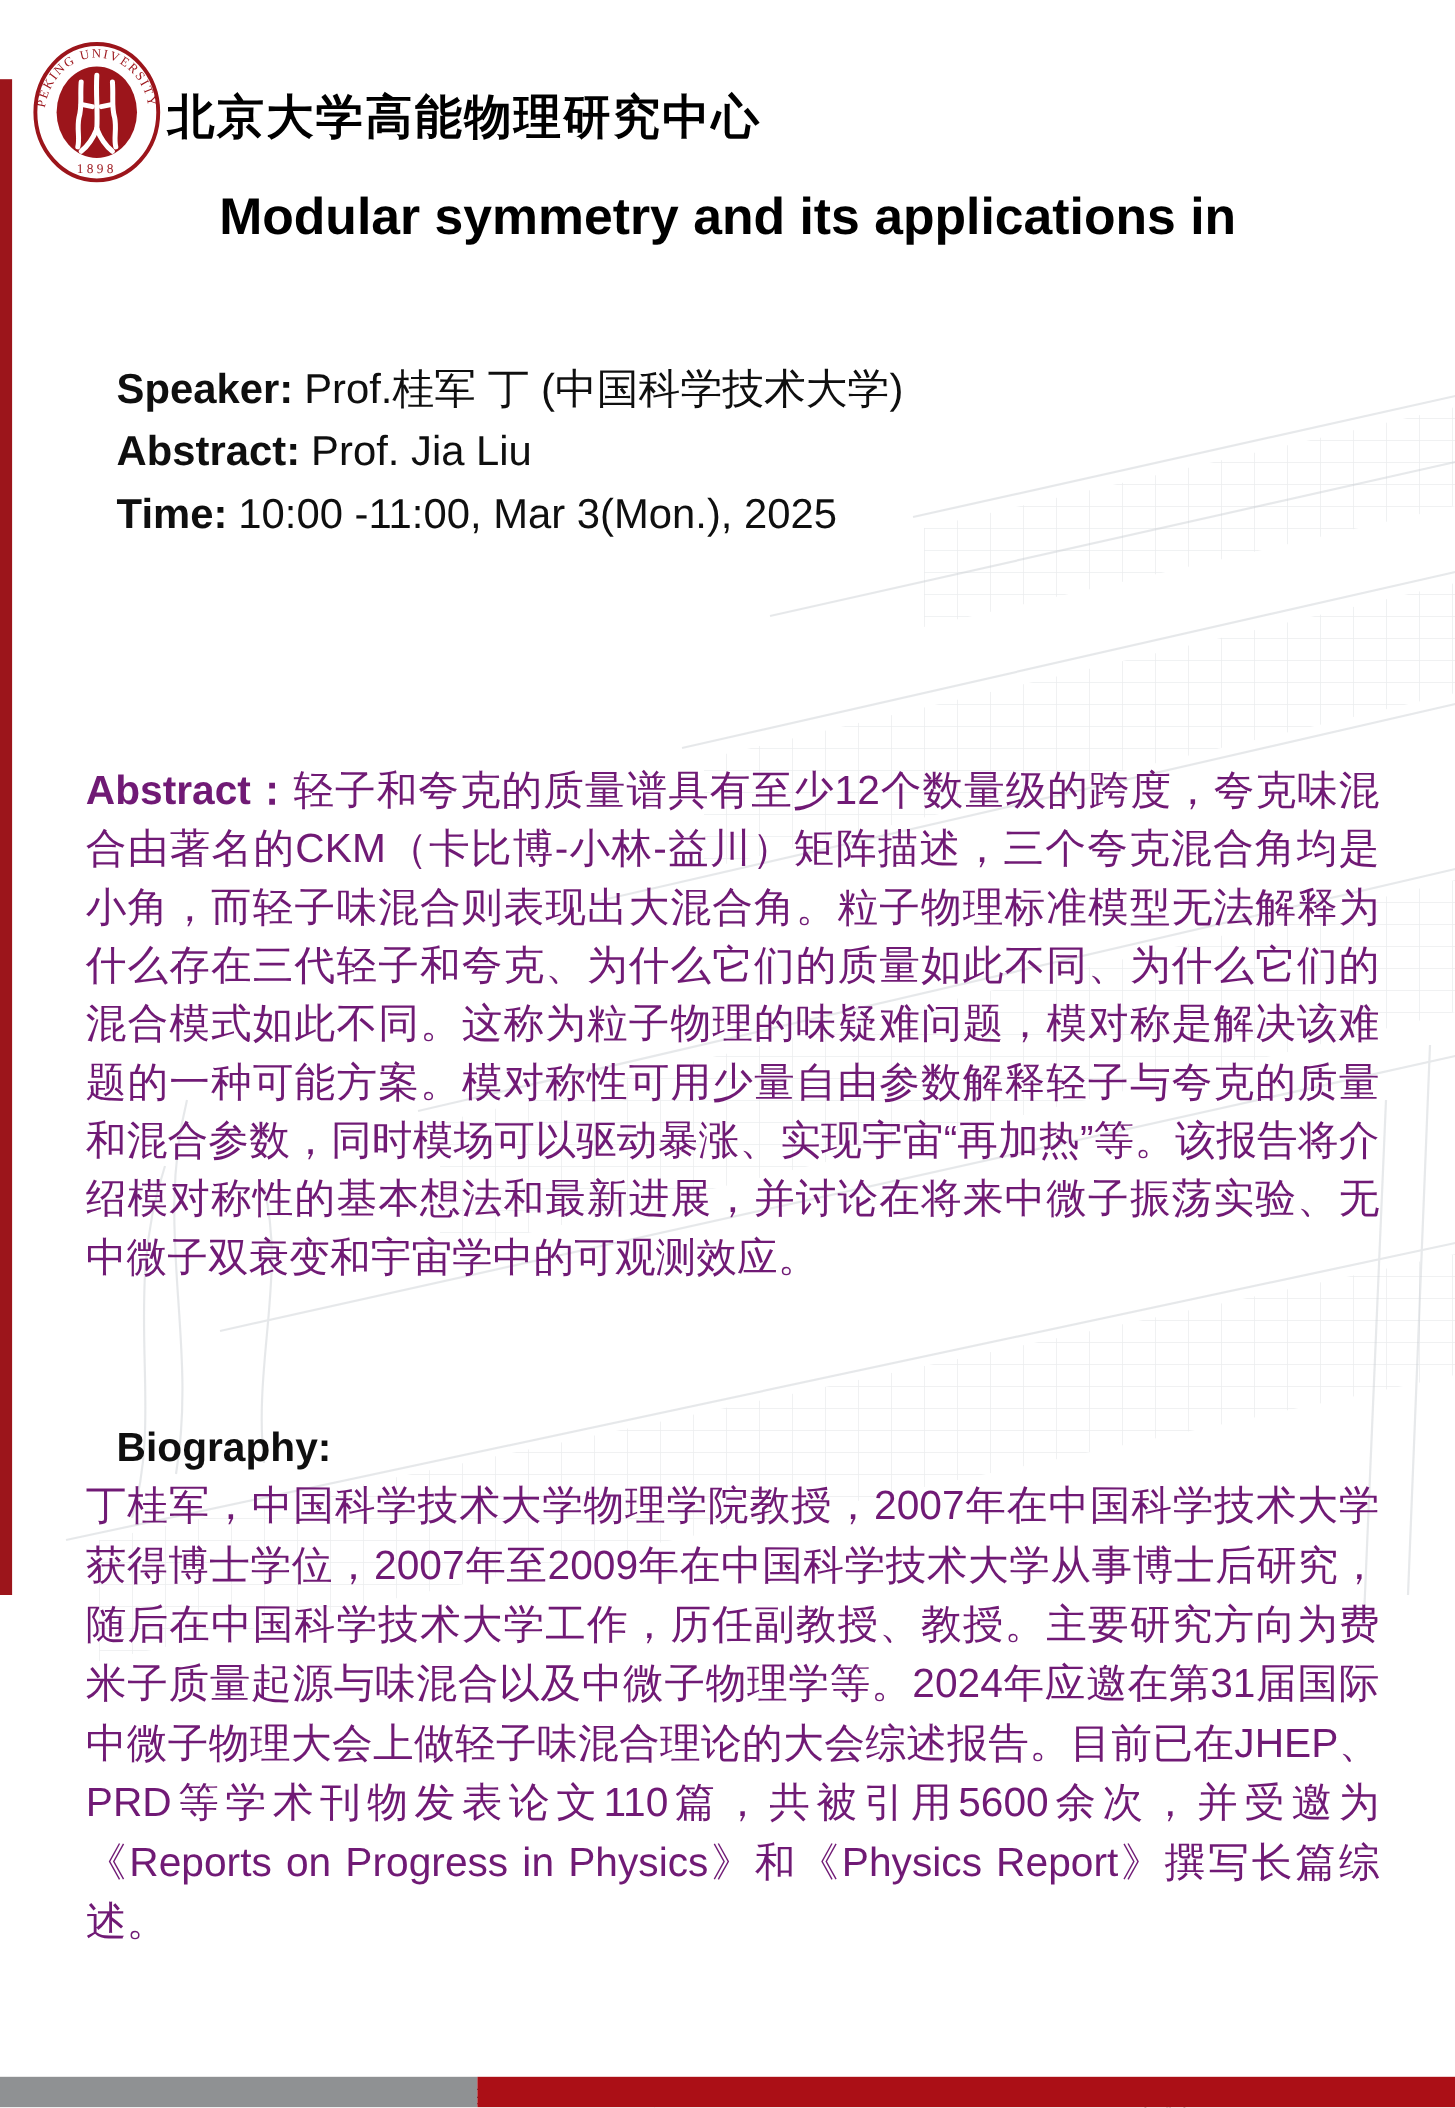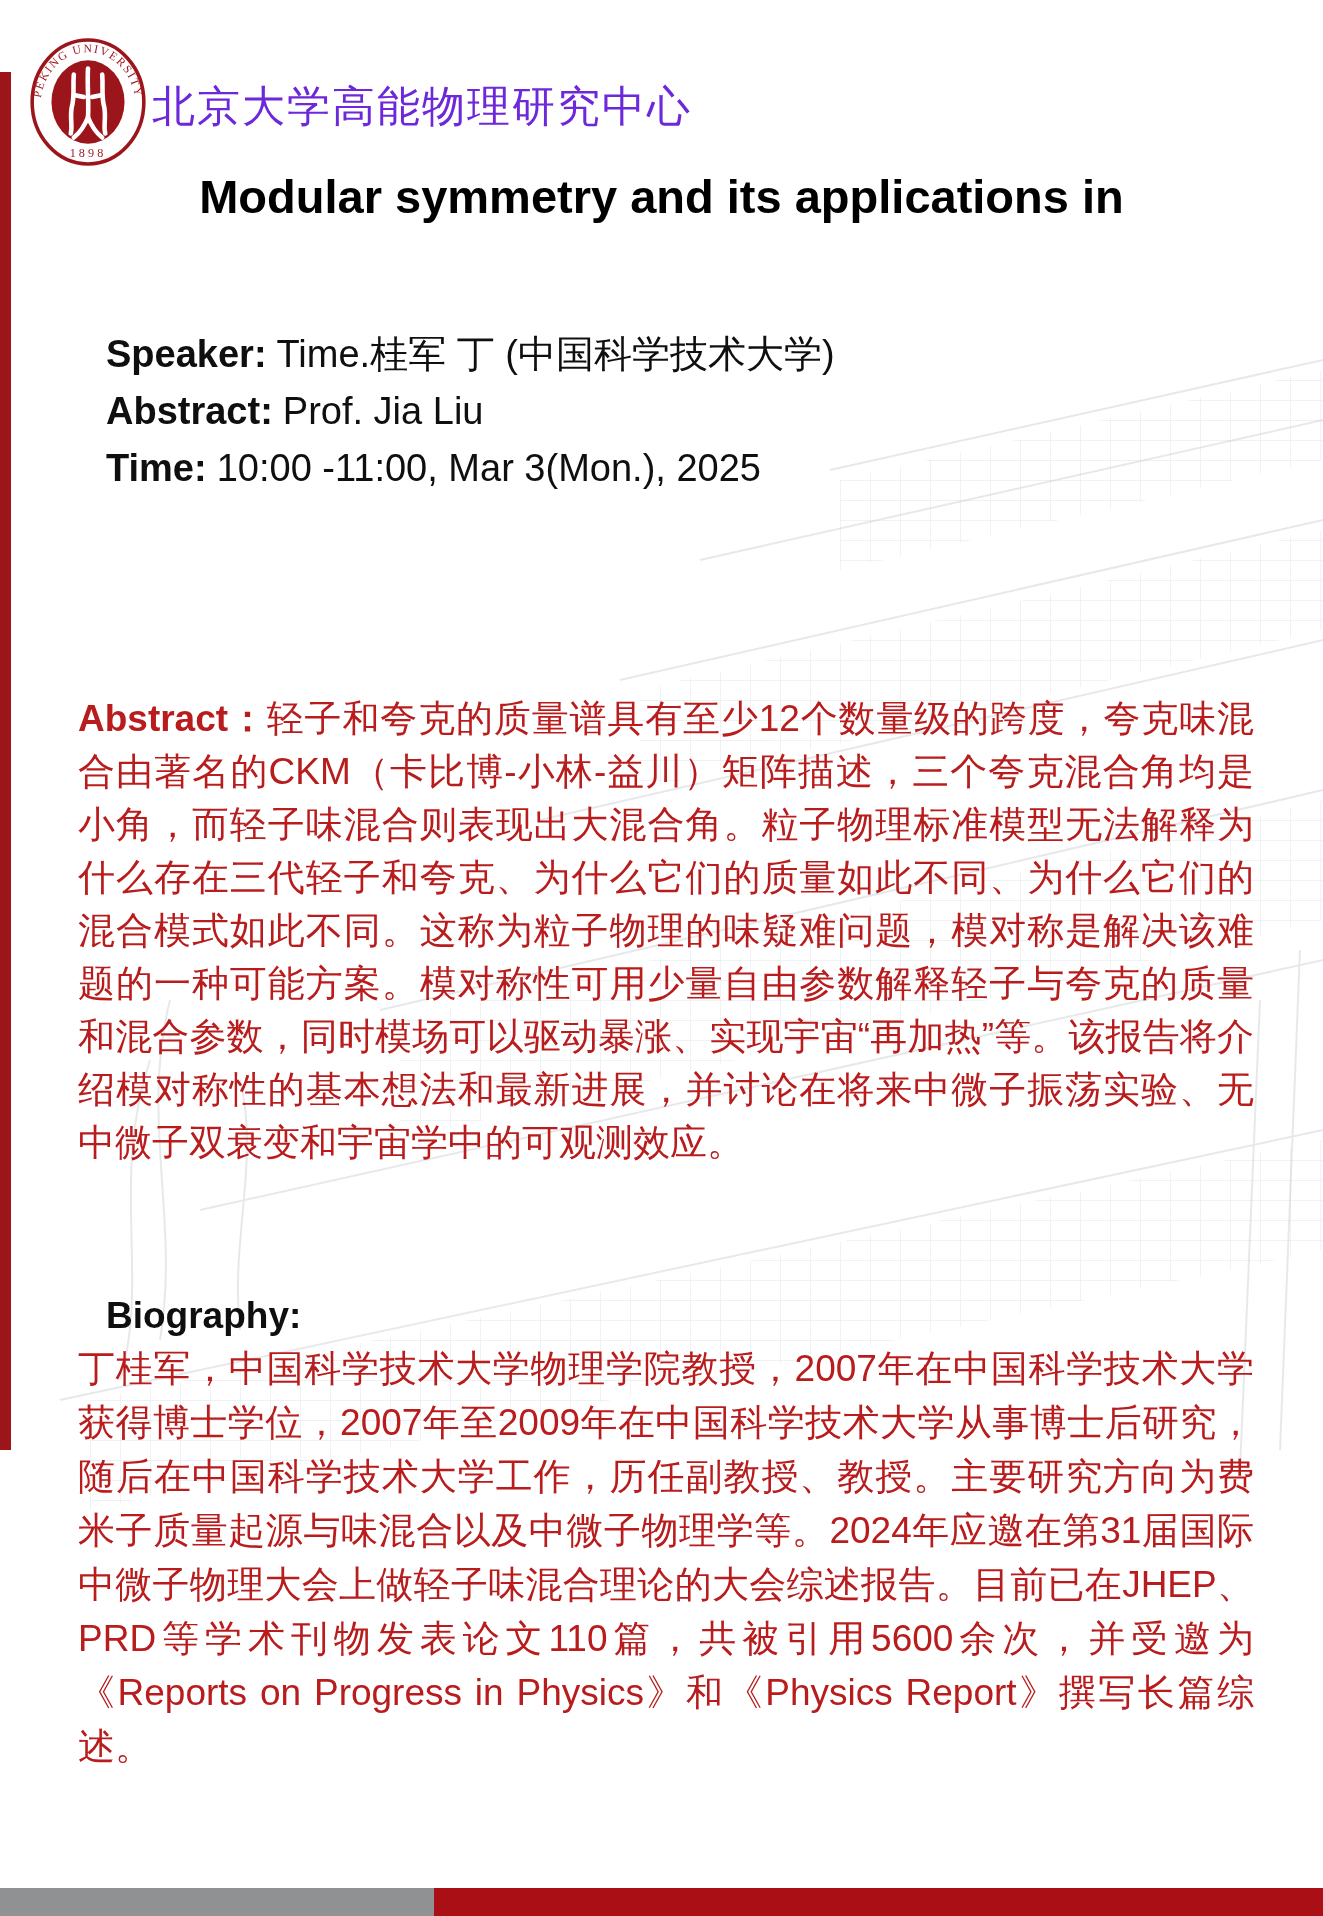--- a/index.html
+++ b/index.html
@@ -13,36 +13,36 @@
   }
   
   .bg-sketch{position:absolute;inset:0;z-index:0;pointer-events:none;}
   
   .left-bar{position:absolute;left:0;top:72px;width:11px;height:1378px;background:#9c151b;z-index:2;}
   
   .header{position:absolute;left:0;top:0;width:100%;z-index:2;}
   .logo{position:absolute;left:28px;top:36px;width:120px;height:132px;}
   .org-name{
     position:absolute;left:152px;top:78px;
-    font-size:43px;font-weight:400;letter-spacing:2px;color:#6d28d9;
+    font-size:43px;font-weight:700;letter-spacing:2px;color:#000000;
   }
   
   .title{
     position:absolute;left:0;top:168px;width:100%;
     text-align:center;color:#000000;font-weight:700;
     font-size:47px;line-height:58px;z-index:2;
   }
   
   .info{position:absolute;left:106px;top:326px;z-index:2;font-size:38px;line-height:57px;}
   .info-label{font-weight:700;margin-right:10px;}
   
   .abstract{position:absolute;left:78px;top:692px;width:1176px;z-index:2;}
   .para{
     margin:0;font-size:37px;line-height:53px;
-    text-align:justify;text-justify:inter-character;color:#b91c1c;
+    text-align:justify;text-justify:inter-character;color:#701a75;
   }
   .para-label{font-weight:700;}
   .biography{position:absolute;left:78px;top:1290px;width:1176px;z-index:2;}
   .bio-label{font-size:37px;font-weight:700;line-height:52px;margin-left:28px;}
   .biography .para{line-height:54px;}
   
   .footer{
     position:absolute;left:0;top:1834px;width:100%;z-index:2;
     text-align:center;font-family:"Liberation Serif","DejaVu Serif",serif;
     font-size:21px;line-height:29px;color:#111;white-space:pre-wrap;
@@ -112,21 +112,21 @@
     </svg>
     <div class="org-name">北京大学高能物理研究中心</div>
   </div>
 
   <div class="title">
     <div>Modular symmetry and its applications in</div>
   </div>
 
   <div class="info">
     <div class="info-row">
-      <span class="info-label">Speaker:</span><span class="info-value">Time.桂军 丁 (中国科学技术大学)</span>
+      <span class="info-label">Speaker:</span><span class="info-value">Prof.桂军 丁 (中国科学技术大学)</span>
     </div>
     <div class="info-row">
       <span class="info-label">Abstract:</span><span class="info-value">Prof. Jia Liu</span>
     </div>
     <div class="info-row">
       <span class="info-label">Time:</span><span class="info-value">10:00 -11:00, Mar 3(Mon.), 2025</span>
     </div>
   </div>
 
   <div class="abstract">

